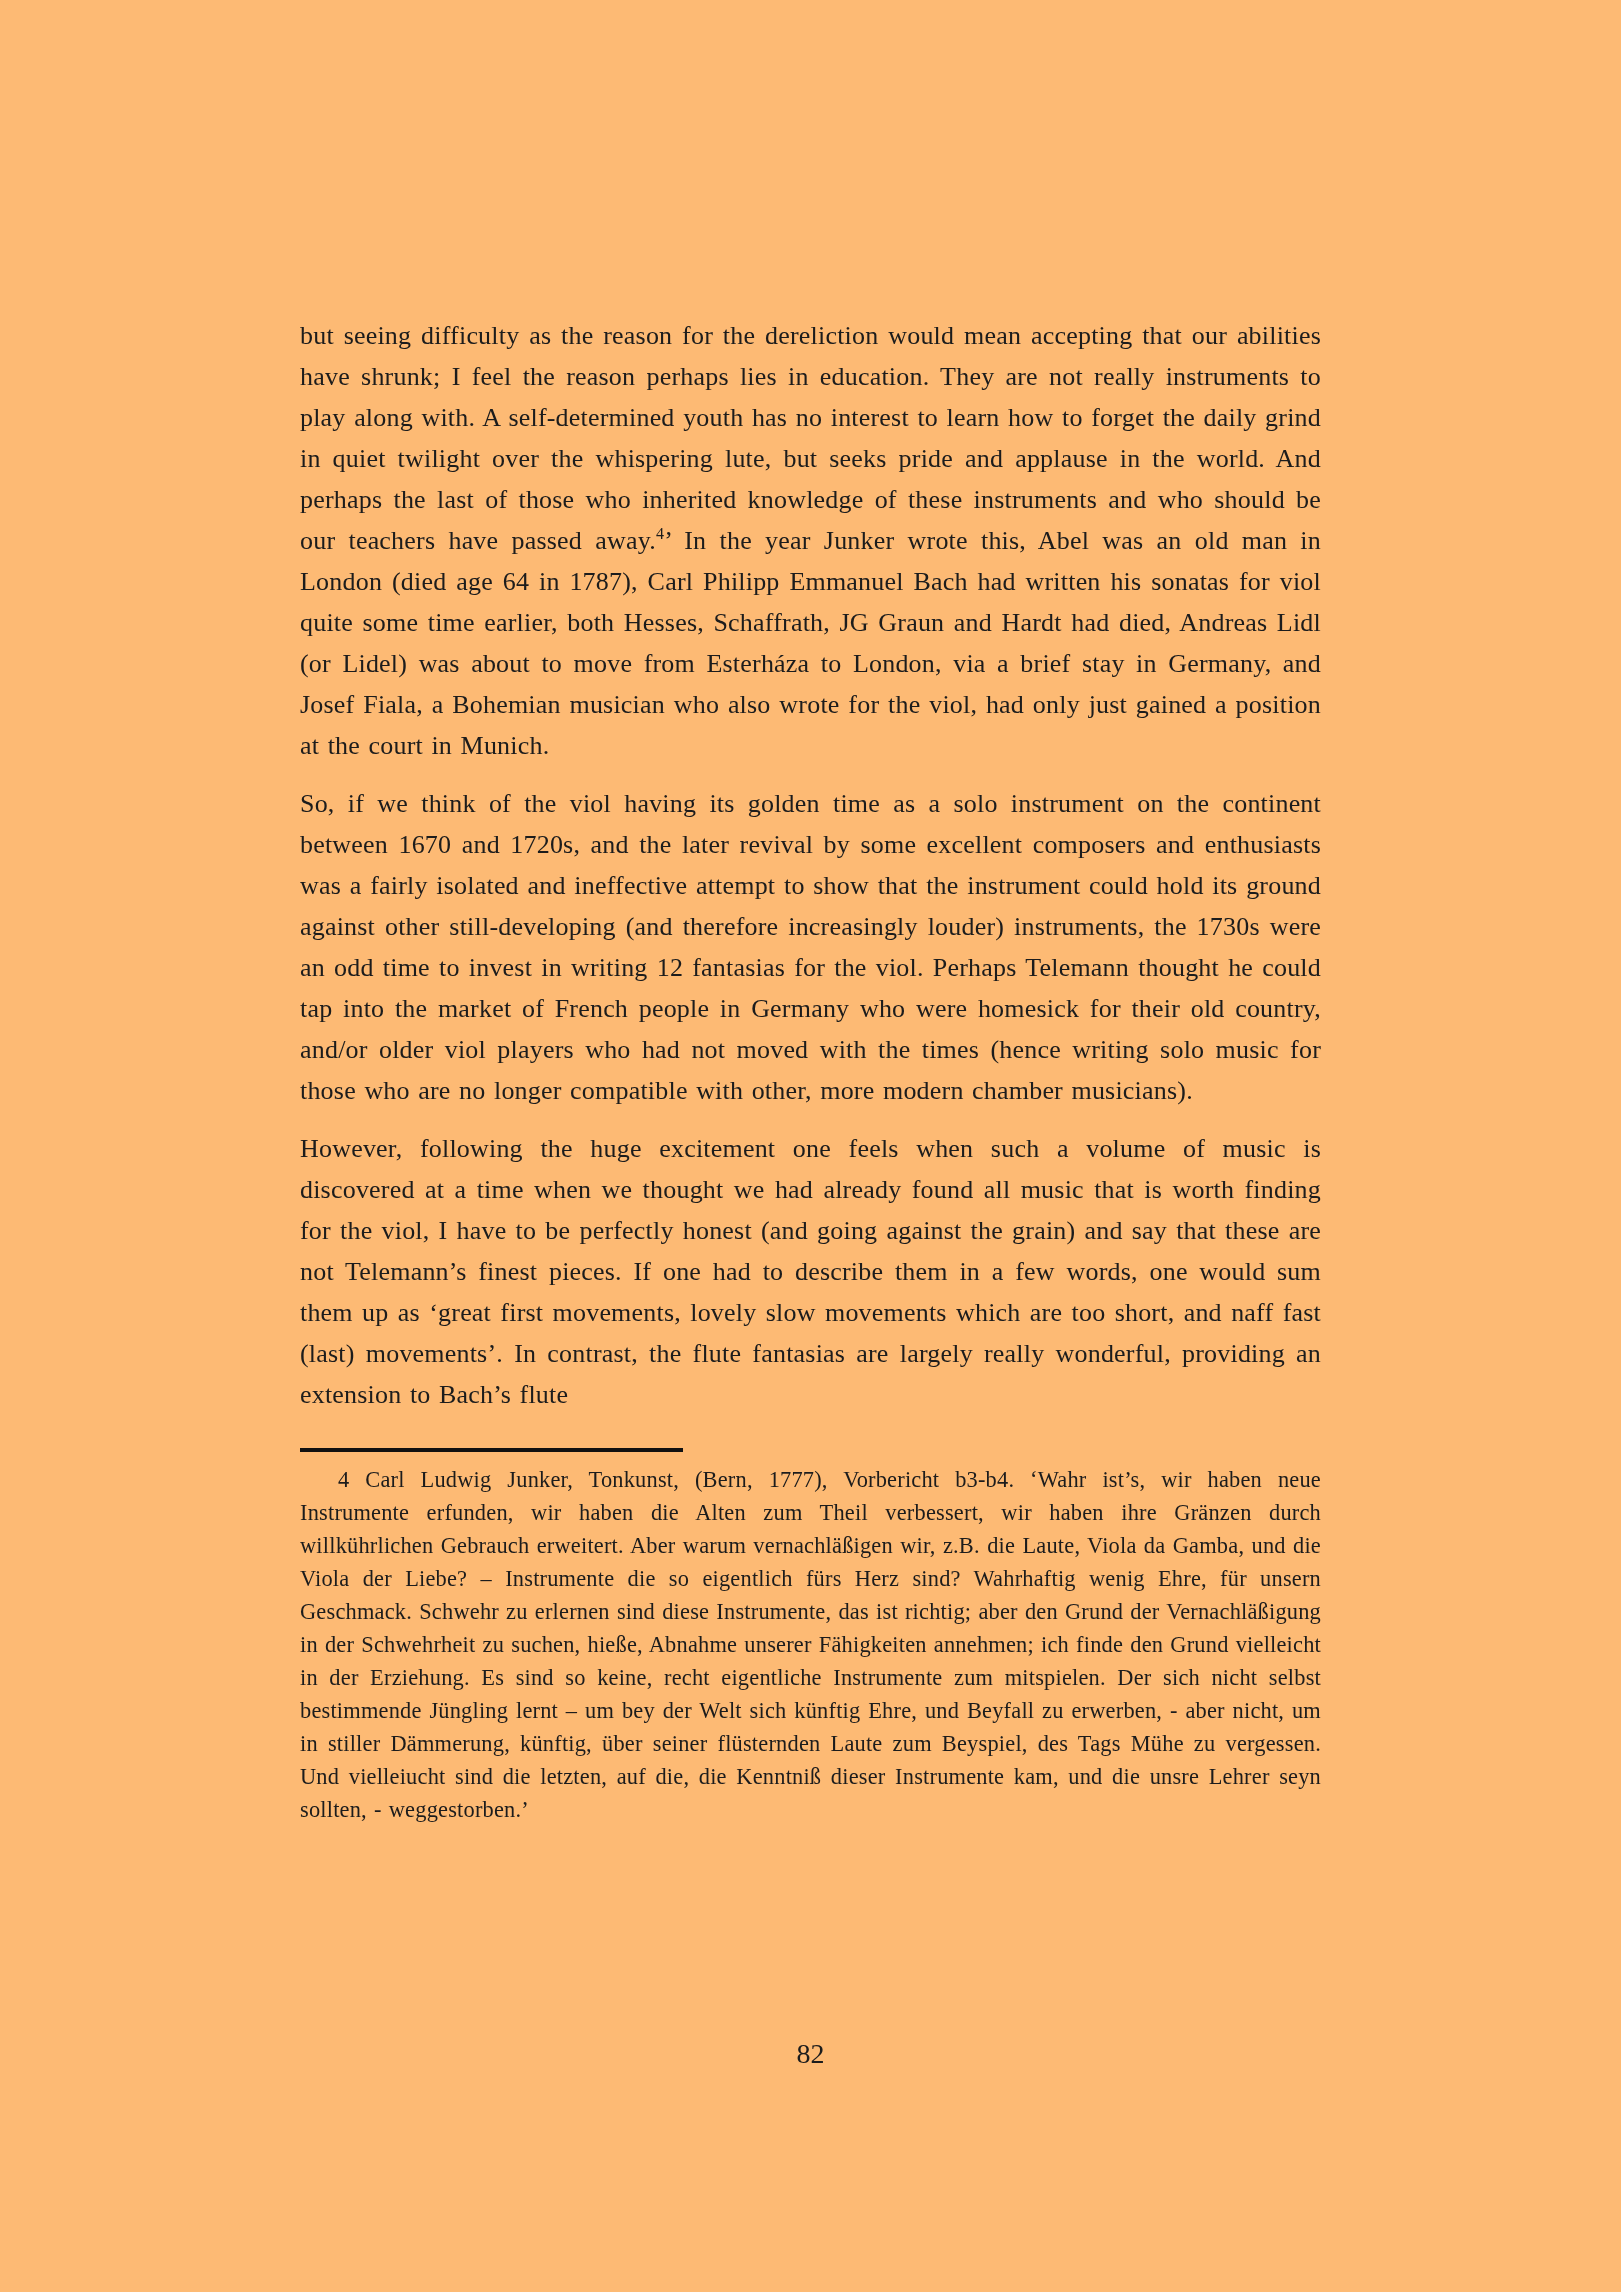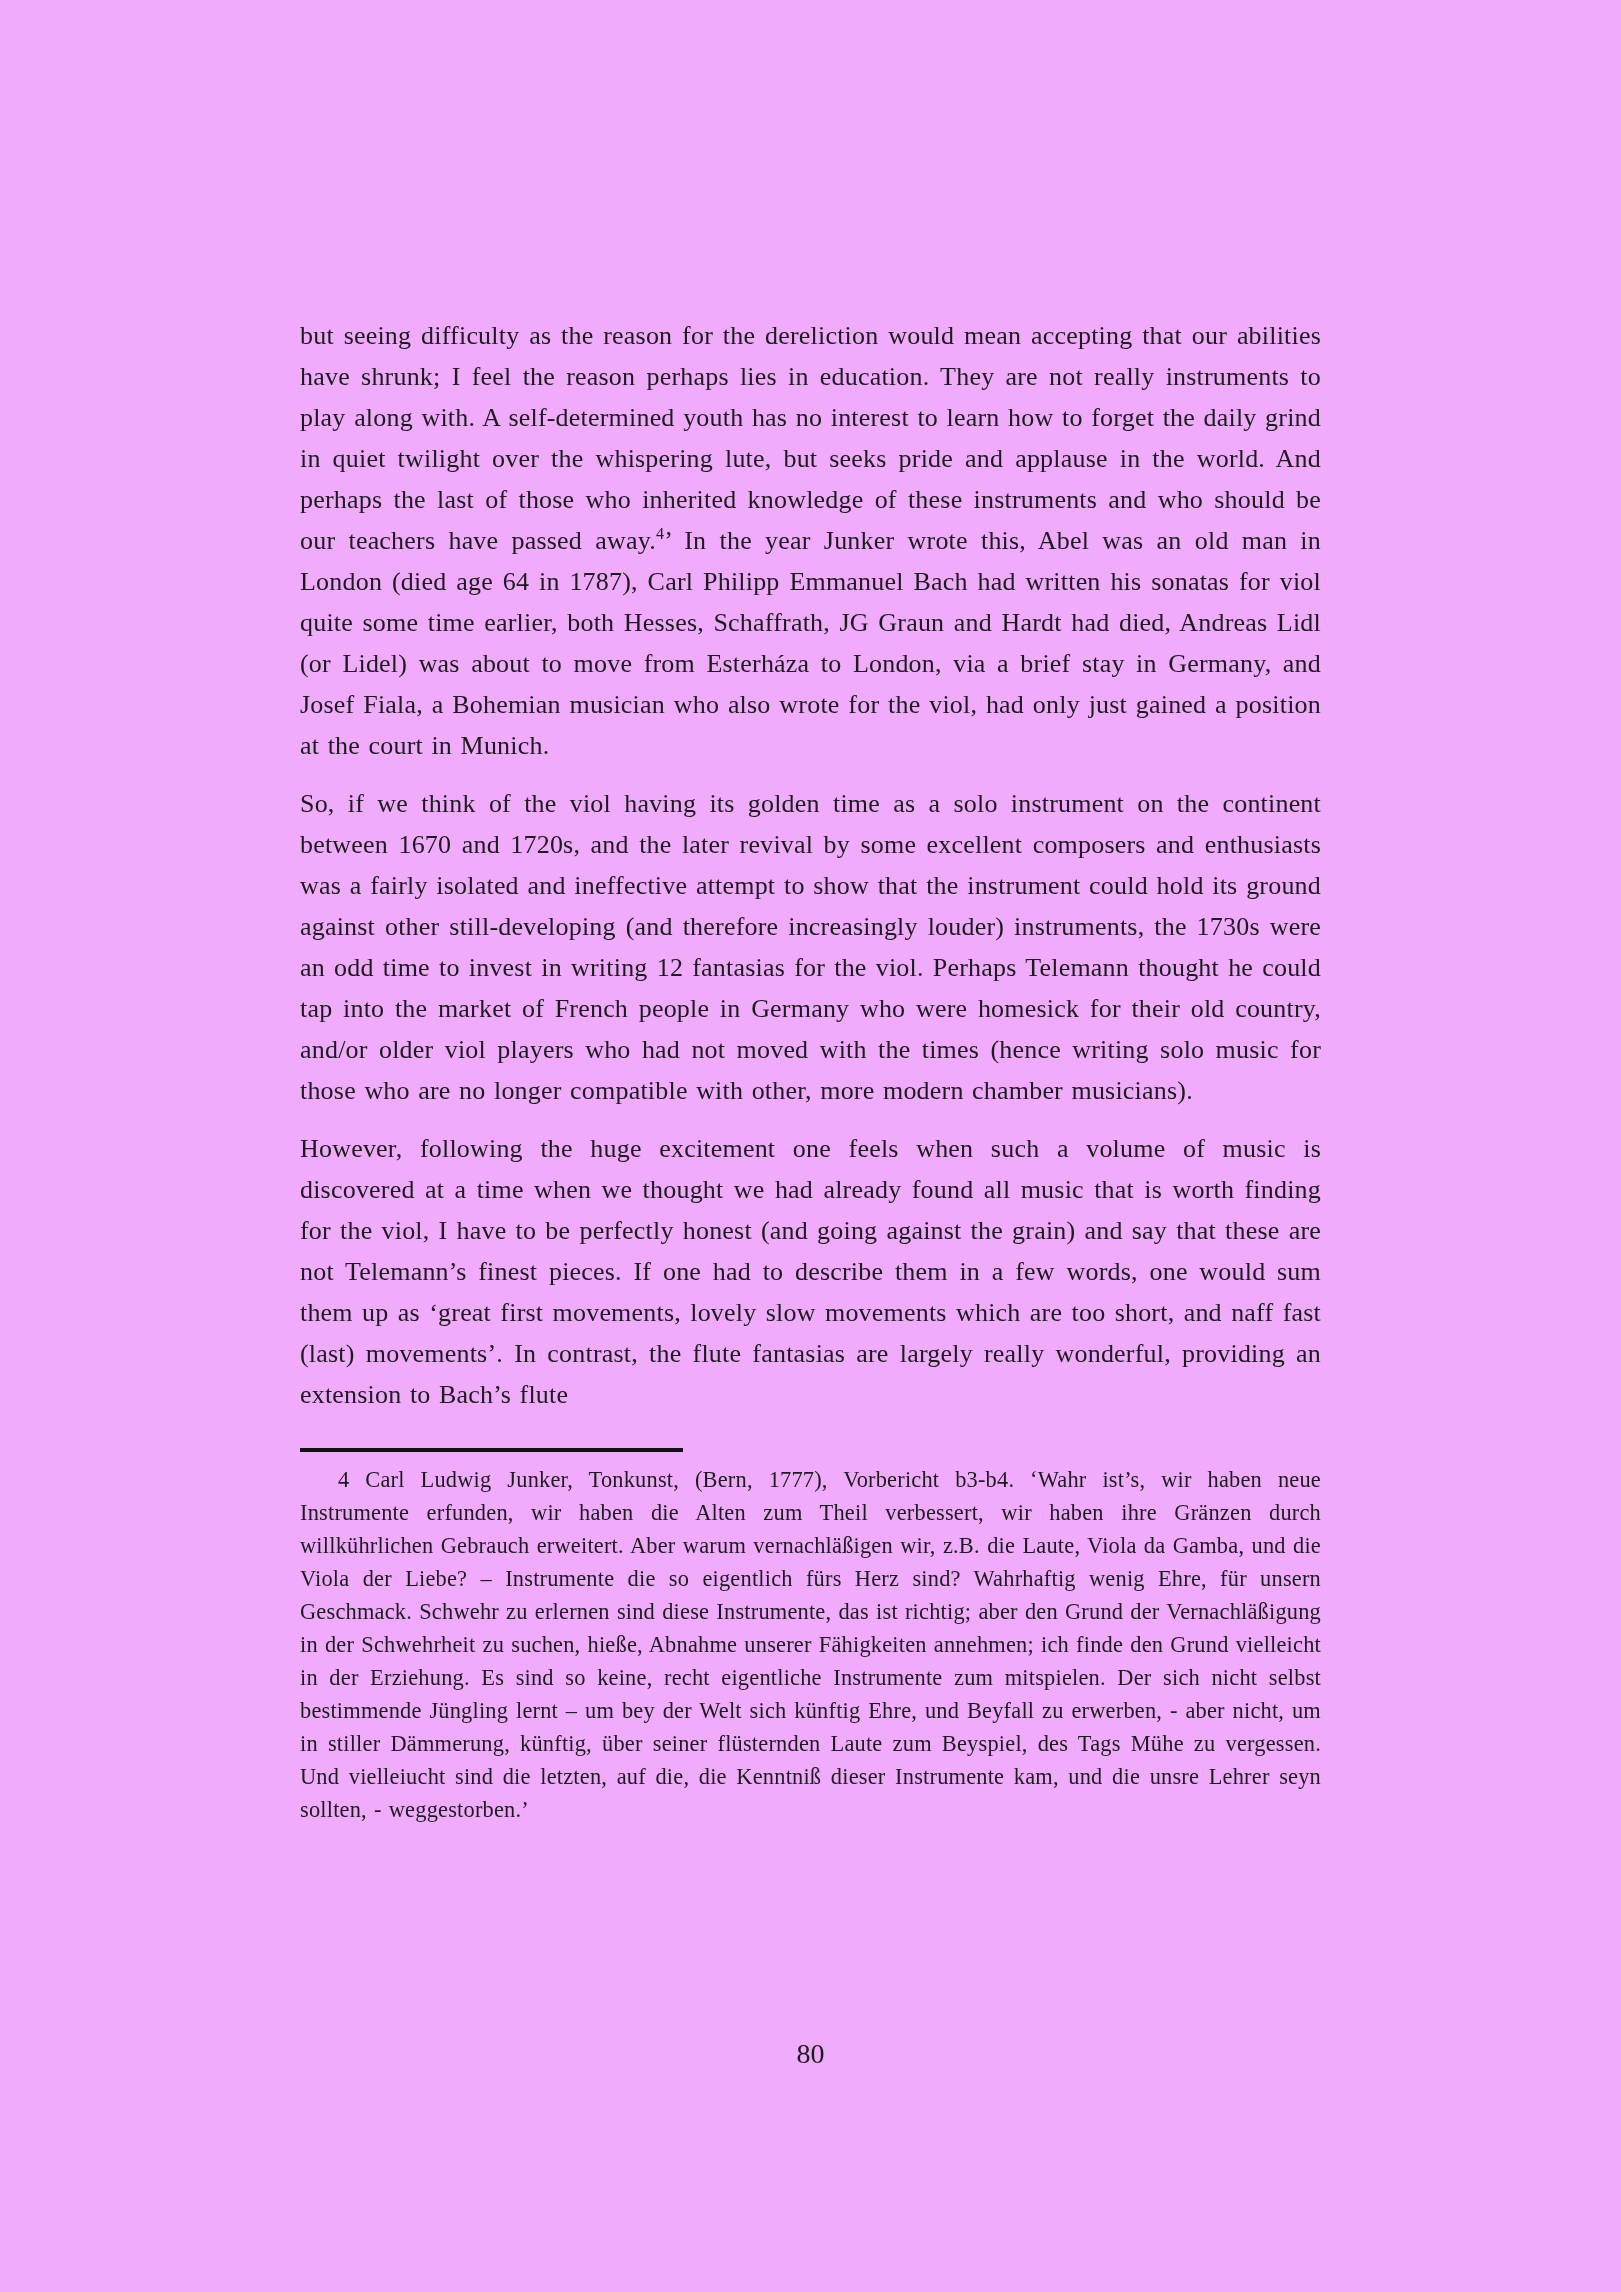--- a/index.html
+++ b/index.html
@@ -4,21 +4,21 @@
 <style>
   html, body {
     margin: 0;
     padding: 0;
     background: #ffffff;
   }
   .page {
     position: relative;
     width: 1621px;
     height: 2293px;
-    background: #f0abfc;
+    background: #fdba74;
     color: #1c1c1c;
     font-family: "Liberation Serif", serif;
     overflow: hidden;
   }
   .text-column {
     position: absolute;
     left: 300px;
     top: 315px;
     width: 1021px;
   }
@@ -74,16 +74,16 @@
     <p class="body-para">So, if we think of the viol having its golden time as a solo instrument on the continent between 1670 and 1720s, and the later revival by some excellent composers and enthusiasts was a fairly isolated and ineffective attempt to show that the instrument could hold its ground against other still-developing (and therefore increasingly louder) instruments, the 1730s were an odd time to invest in writing 12 fantasias for the viol. Perhaps Telemann thought he could tap into the market of French people in Germany who were homesick for their old country, and/or older viol players who had not moved with the times (hence writing solo music for those who are no longer compatible with other, more modern chamber musicians).</p>
 
     <p class="body-para">However, following the huge excitement one feels when such a volume of music is discovered at a time when we thought we had already found all music that is worth finding for the viol, I have to be perfectly honest (and going against the grain) and say that these are not Telemann’s finest pieces. If one had to describe them in a few words, one would sum them up as ‘great first movements, lovely slow movements which are too short, and naff fast (last) movements’. In contrast, the flute fantasias are largely really wonderful, providing an extension to Bach’s flute</p>
 
     <hr class="footnote-rule">
 
     <p class="footnote-para">4  Carl Ludwig Junker, Tonkunst, (Bern, 1777), Vorbericht b3-b4. ‘Wahr ist’s, wir haben neue Instrumente erfunden, wir haben die Alten zum Theil verbessert, wir haben ihre Gränzen durch willkührlichen Gebrauch erweitert. Aber warum vernachläßigen wir, z.B. die Laute, Viola da Gamba, und die Viola der Liebe? – Instrumente die so eigentlich fürs Herz sind? Wahrhaftig wenig Ehre, für unsern Geschmack. Schwehr zu erlernen sind diese Instrumente, das ist richtig; aber den Grund der Vernachläßigung in der Schwehrheit zu suchen, hieße, Abnahme unserer Fähigkeiten annehmen; ich finde den Grund vielleicht in der Erziehung. Es sind so keine, recht eigentliche Instrumente zum mitspielen. Der sich nicht selbst bestimmende Jüngling lernt – um bey der Welt sich künftig Ehre, und Beyfall zu erwerben, - aber nicht, um in stiller Dämmerung, künftig, über seiner flüsternden Laute zum Beyspiel, des Tags Mühe zu vergessen. Und vielleiucht sind die letzten, auf die, die Kenntniß dieser Instrumente kam, und die unsre Lehrer seyn sollten, - weggestorben.’</p>
 
   </div>
 
-  <div class="page-number">80</div>
+  <div class="page-number">82</div>
 
 </div>
 
 
 </body></html>

